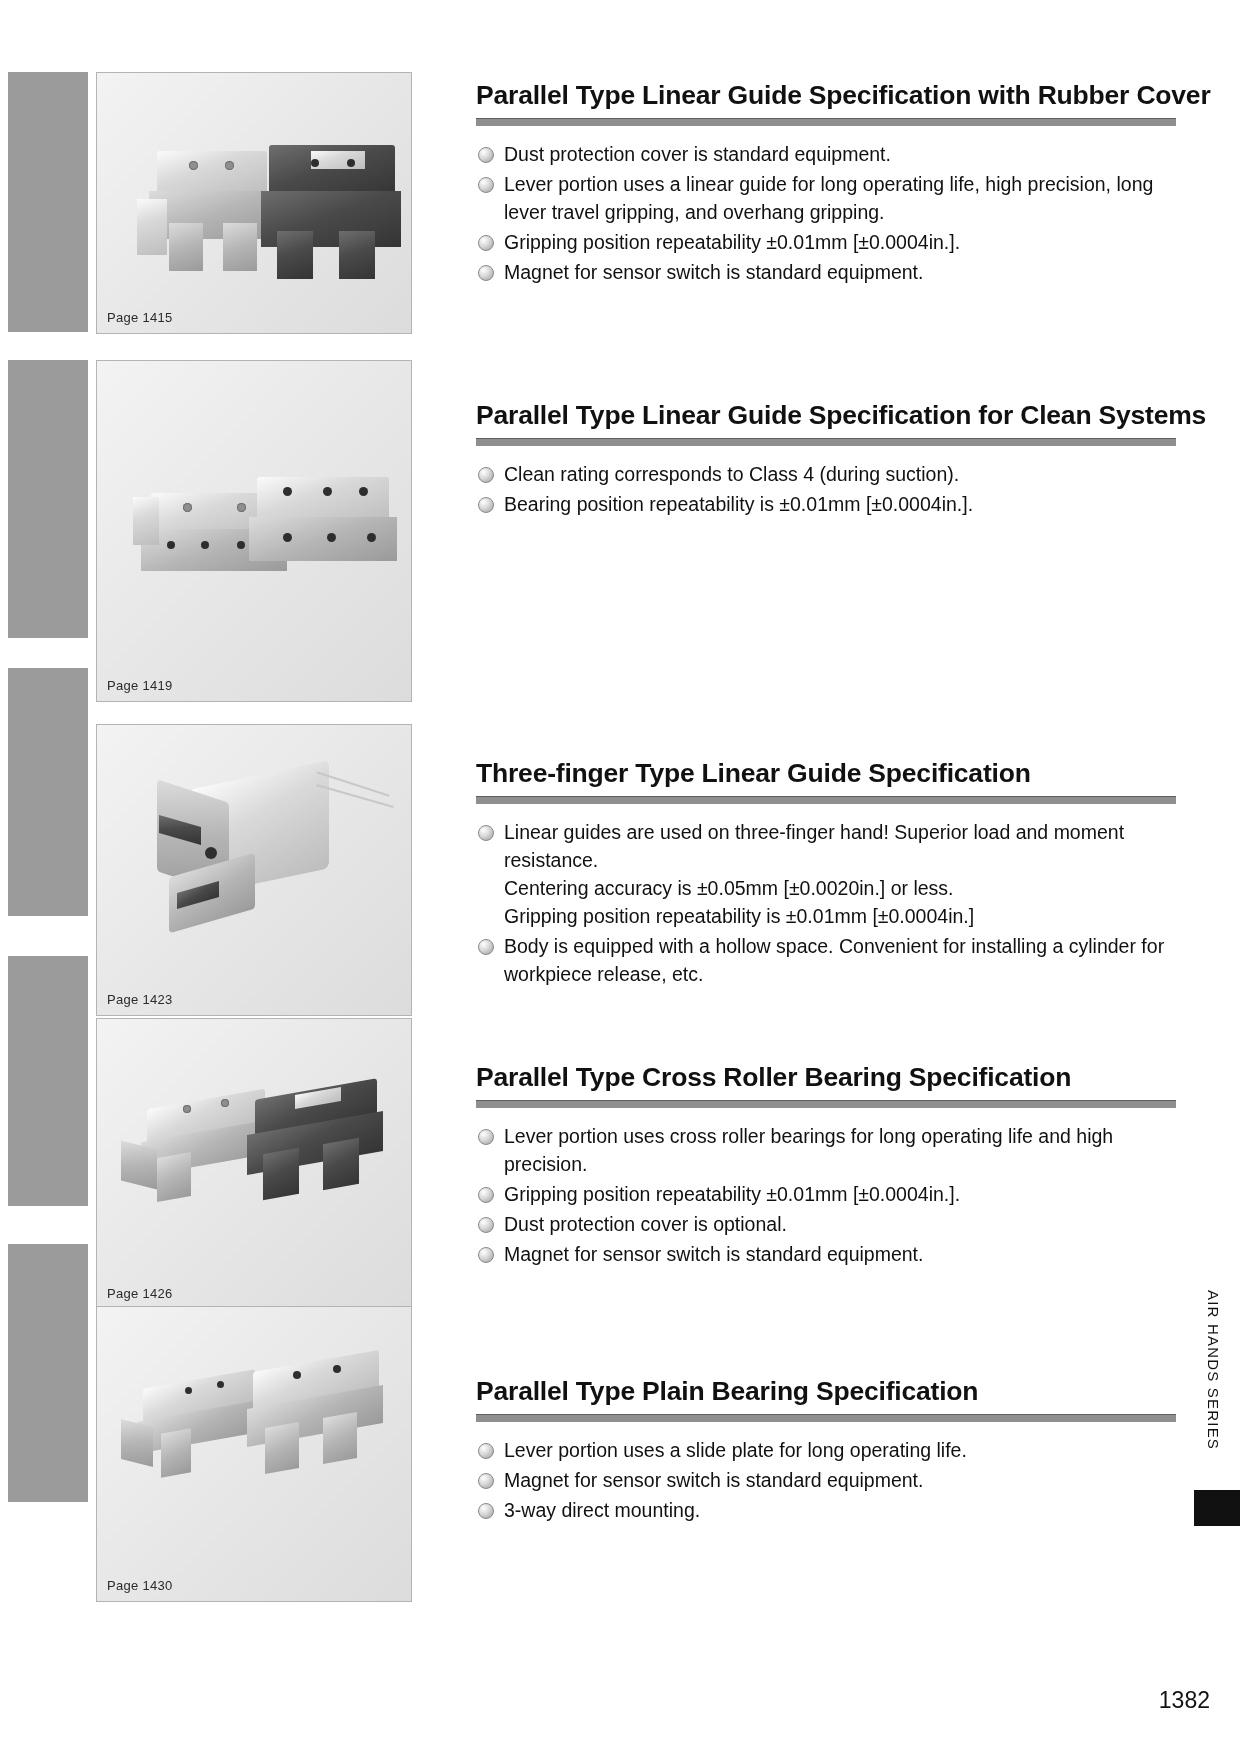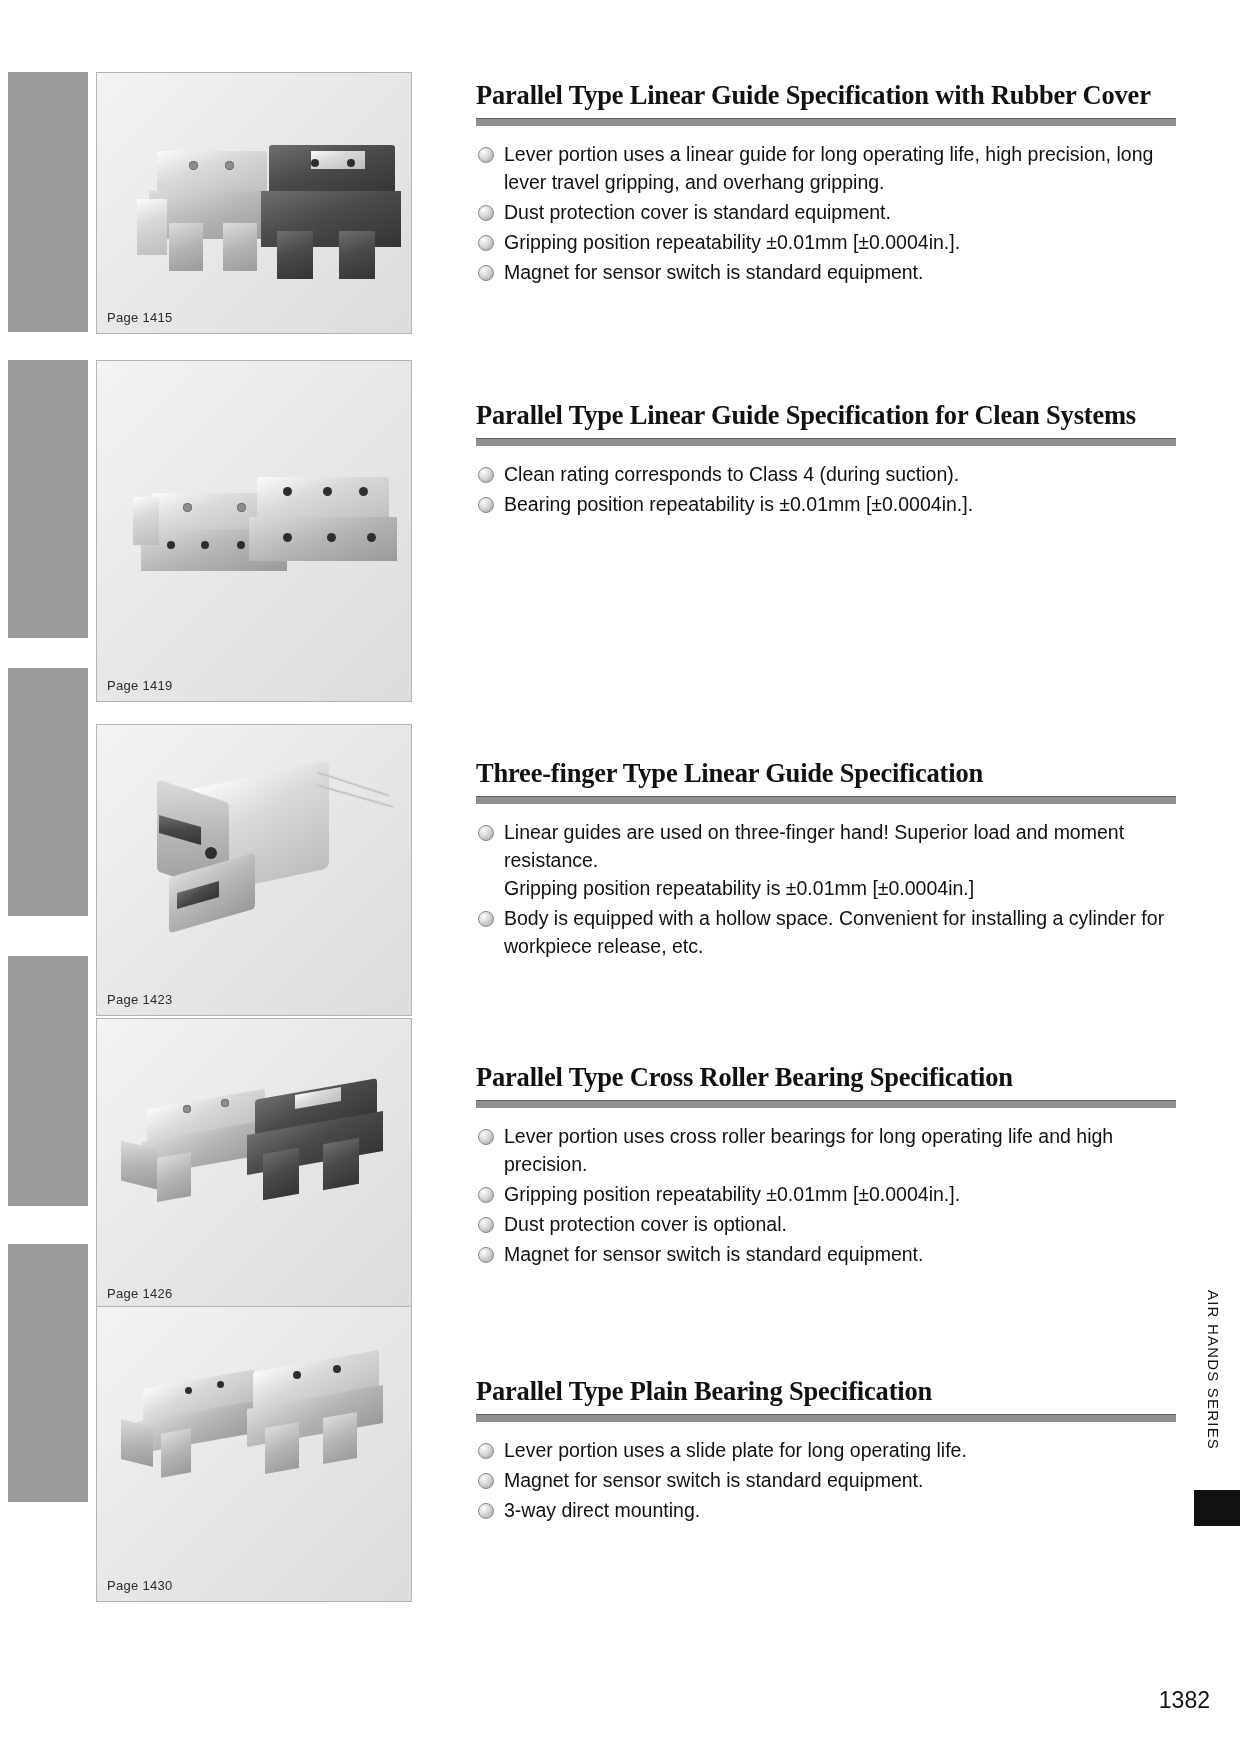--- a/index.html
+++ b/index.html
@@ -62,21 +62,21 @@
     position: absolute;
     left: 468px;
     width: 700px;
   }
   h2.sec-title {
     margin: 0;
     font-size: 26.5px;
     font-weight: bold;
     letter-spacing: -0.2px;
     color: #111;
-    font-family: Liberation Serif, serif;
+    font-family: Liberation Sans, sans-serif;
     white-space: nowrap;
   }
   .rule {
     margin-top: 7px;
     height: 7px;
     background: #8f8f8f;
     border-top: 1px solid #5f5f5f;
   }
   ul.bullets {
     list-style: none;
@@ -178,22 +178,22 @@
         <div class="blk ddot" style="left:214px;top:86px; width:8px; height:8px;"></div>
         <div class="blk ddot" style="left:250px;top:86px; width:8px; height:8px;"></div>
       </div>
       <div class="photo-caption">Page 1415</div>
     </div>
 
     <div class="txtcol" style="top:80px;">
       <h2 class="sec-title">Parallel Type  Linear Guide Specification with Rubber Cover</h2>
       <div class="rule"></div>
       <ul class="bullets">
+        <li>Dust protection cover is standard equipment.</li>
         <li>Lever portion uses a linear guide for long operating life, high precision, long lever travel gripping, and overhang gripping.</li>
-        <li>Dust protection cover is standard equipment.</li>
         <li>Gripping position repeatability ±0.01mm [±0.0004in.].</li>
         <li>Magnet for sensor switch is standard equipment.</li>
       </ul>
     </div>
   </div>
 
   <div class="section">
 
     <div class="photo-box" style="top:360px; height:340px; width:314px;">
       <div class="photo-art">
@@ -243,20 +243,21 @@
       </div>
       <div class="photo-caption">Page 1423</div>
     </div>
 
     <div class="txtcol" style="top:758px;">
       <h2 class="sec-title">Three-finger Type  Linear Guide Specification</h2>
       <div class="rule"></div>
       <ul class="bullets">
         <li>
           <span>Linear guides are used on three-finger hand! Superior load and moment resistance.</span>
+          <span class="sub">Centering accuracy is ±0.05mm [±0.0020in.] or less.</span>
           <span class="sub">Gripping position repeatability is ±0.01mm [±0.0004in.]</span>
         </li>
         <li>Body is equipped with a hollow space. Convenient for installing a cylinder for workpiece release, etc.</li>
       </ul>
     </div>
   </div>
 
   <div class="section">
 
     <div class="photo-box" style="top:1018px; height:290px; width:314px;">

